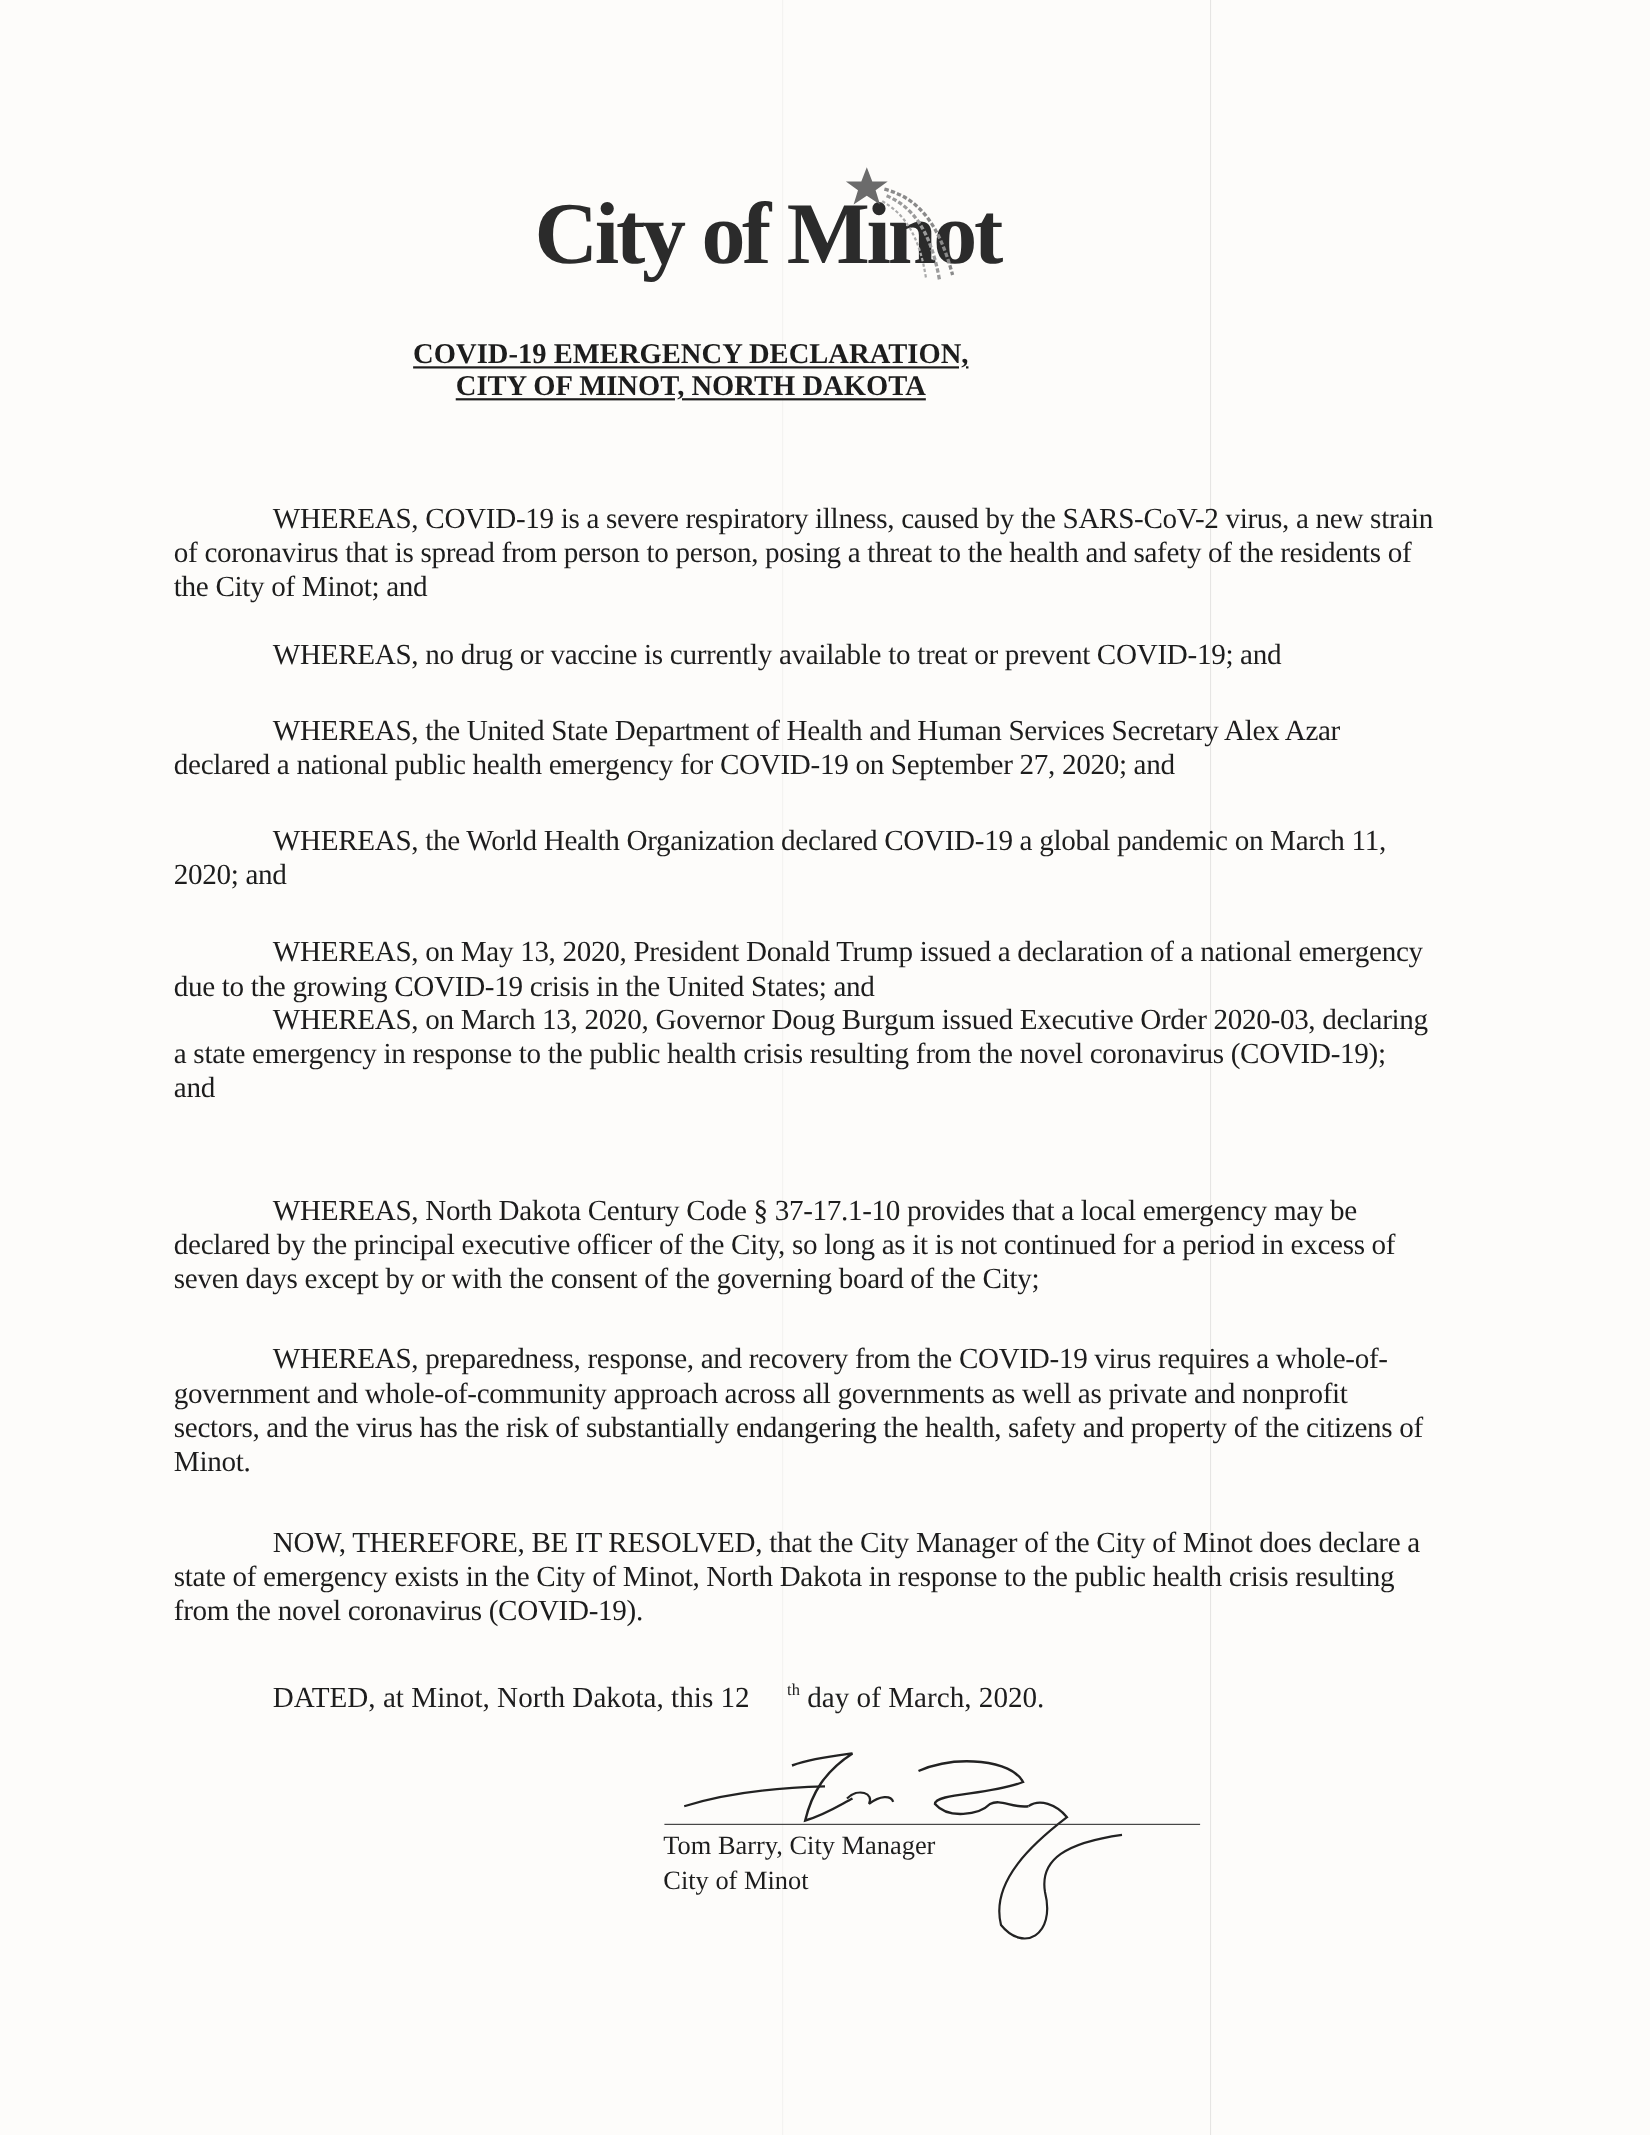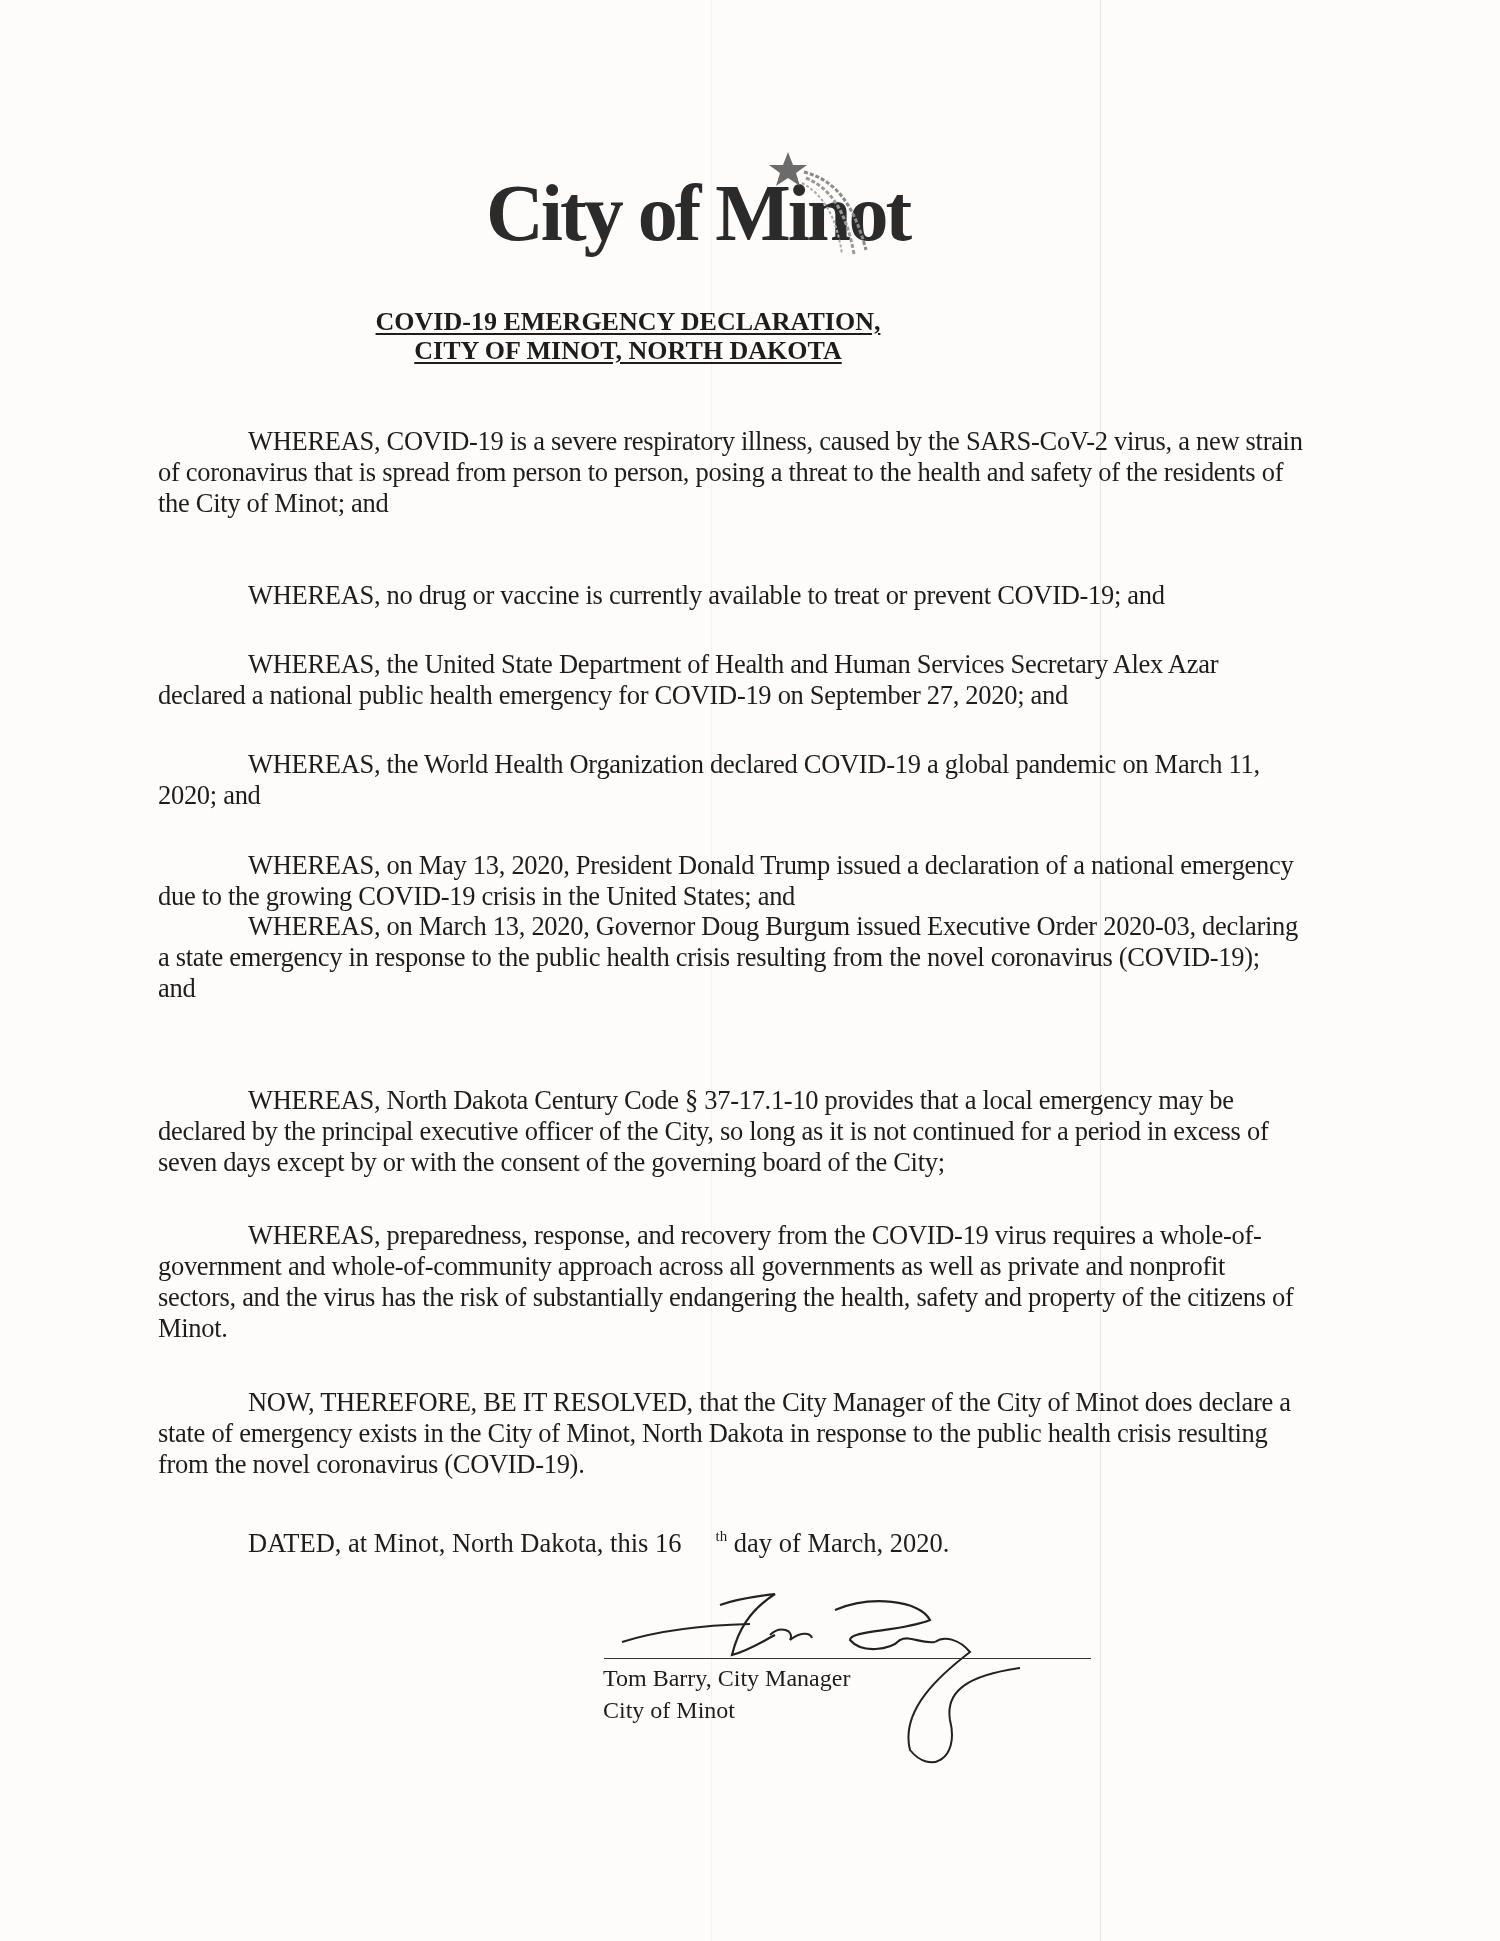--- a/index.html
+++ b/index.html
@@ -80,36 +80,36 @@
     <path d="M36,33 C56,44 70,64 76,104" stroke="#aaaaaa" stroke-width="2" fill="none" stroke-dasharray="3 2"></path>
   </svg>
 </div>
 
 <div class="title">
   <span>COVID-19 EMERGENCY DECLARATION,</span><br>
   <span>CITY OF MINOT, NORTH DAKOTA</span>
 </div>
 
 <div class="body-text">
-  <p class="para" style="top:426px">WHEREAS, COVID-19 is a severe respiratory illness, caused by the SARS-CoV-2 virus, a new strain of coronavirus that is spread from person to person, posing a threat to the health and safety of the residents of the City of Minot; and</p>
+  <p class="para" style="top:456px">WHEREAS, COVID-19 is a severe respiratory illness, caused by the SARS-CoV-2 virus, a new strain of coronavirus that is spread from person to person, posing a threat to the health and safety of the residents of the City of Minot; and</p>
   <p class="para" style="top:580px">WHEREAS, no drug or vaccine is currently available to treat or prevent COVID-19; and</p>
   <p class="para" style="top:649px">WHEREAS, the United State Department of Health and Human Services Secretary Alex Azar declared a national public health emergency for COVID-19 on September 27, 2020; and</p>
   <p class="para" style="top:749px">WHEREAS, the World Health Organization declared COVID-19 a global pandemic on March 11, 2020; and</p>
   <p class="para" style="top:850px">WHEREAS, on May 13, 2020, President Donald Trump issued a declaration of a national emergency due to the growing COVID-19 crisis in the United States; and</p>
   <p class="para" style="top:911px">WHEREAS, on March 13, 2020, Governor Doug Burgum issued Executive Order 2020-03, declaring a state emergency in response to the public health crisis resulting from the novel coronavirus (COVID-19); and</p>
   <p class="para" style="top:1085px">WHEREAS, North Dakota Century Code § 37-17.1-10 provides that a local emergency may be declared by the principal executive officer of the City, so long as it is not continued for a period in excess of seven days except by or with the consent of the governing board of the City;</p>
   <p class="para" style="top:1220px">WHEREAS, preparedness, response, and recovery from the COVID-19 virus requires a whole-of-government and whole-of-community approach across all governments as well as private and nonprofit sectors, and the virus has the risk of substantially endangering the health, safety and property of the citizens of Minot.</p>
   <p class="para" style="top:1387px">NOW, THEREFORE, BE IT RESOLVED, that the City Manager of the City of Minot does declare a state of emergency exists in the City of Minot, North Dakota in response to the public health crisis resulting from the novel coronavirus (COVID-19).</p>
 </div>
 <style>
   .body-text { top: 0; }
 </style>
 
 <div class="dated">
-  <span>DATED, at Minot, North Dakota, this 16</span><sup>th</sup><span> day of March, 2020.</span>
+  <span>DATED, at Minot, North Dakota, this 12</span><sup>th</sup><span> day of March, 2020.</span>
 </div>
 
 <svg class="signature" width="460" height="200" viewBox="0 0 460 200">
   <path d="M22,62 C60,50 110,45 150,44" stroke="#222" stroke-width="2" fill="none"></path>
   <path d="M120,25 C140,18 160,16 175,14 C150,30 138,50 132,75 C150,70 165,60 175,55" stroke="#222" stroke-width="2.2" fill="none"></path>
   <path d="M170,55 C180,45 195,50 190,60 C200,52 210,52 212,58" stroke="#222" stroke-width="2" fill="none"></path>
   <path d="M235,30 C270,15 320,20 330,40 C300,52 250,50 250,60 C262,74 290,70 300,60 C310,55 320,64 335,62" stroke="#222" stroke-width="2.2" fill="none"></path>
   <path d="M335,62 C345,55 360,60 370,72 C340,95 300,130 310,170 C330,195 360,180 350,140 C345,110 370,95 420,88" stroke="#222" stroke-width="2" fill="none"></path>
 </svg>
 <div class="sig-line"></div>

